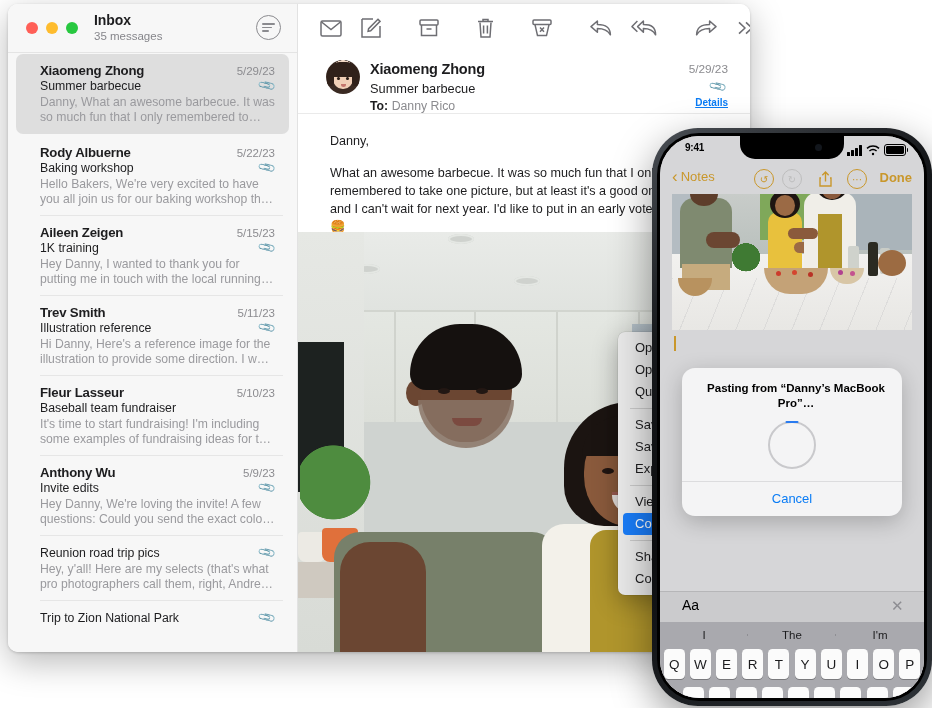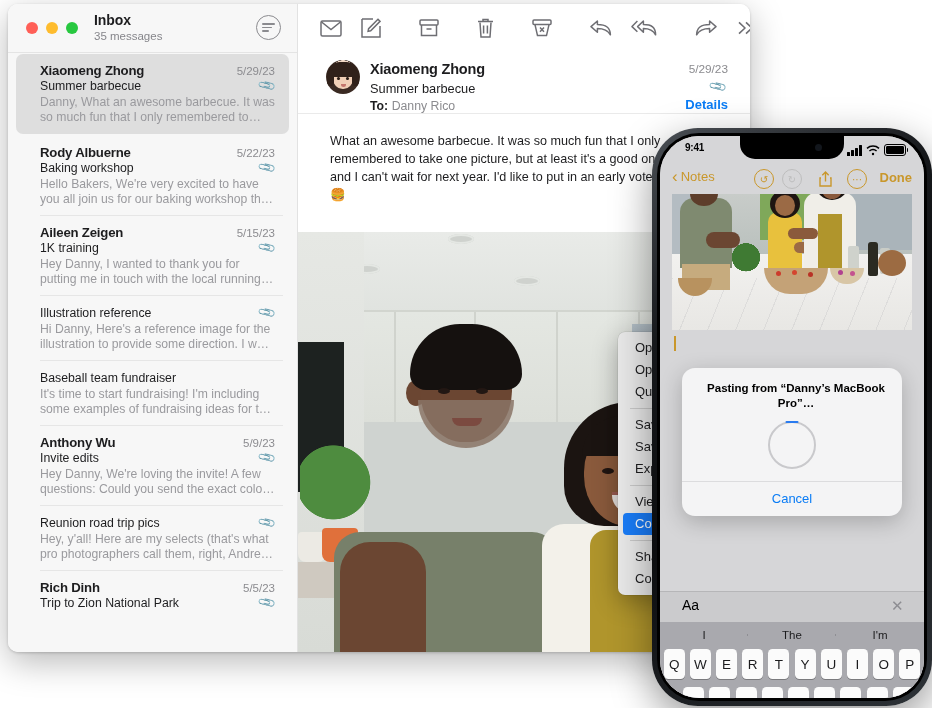--- a/index.html
+++ b/index.html
@@ -56,21 +56,21 @@
   #avatar .hr{position:absolute;right:1px;top:10px;width:7px;height:16px;border-radius:6px;background:#30211a;}
   #avatar .e1,#avatar .e2{position:absolute;top:17px;width:3px;height:3.4px;border-radius:50%;background:#2a1d17;}
   #avatar .e1{left:11px;}#avatar .e2{left:20px;}
   #avatar .mo{position:absolute;left:15px;top:24px;width:5px;height:3px;border-radius:0 0 5px 5px;background:#c4766d;}
   #sender{position:absolute;left:72px;top:9px;font-size:14.5px;font-weight:bold;color:#1d1d1f;letter-spacing:-.2px;}
   #subject{position:absolute;left:72px;top:29px;font-size:12.8px;color:#1d1d1f;}
   #to-line{position:absolute;left:72px;top:47px;font-size:12.3px;color:#8b8b8f;}
   #to-line b{color:#1d1d1f;font-weight:bold;}
   #hdr-date{position:absolute;right:22px;top:10px;font-size:11.8px;color:#8b8b8f;}
   #hdr-clip{position:absolute;right:24px;top:28px;font-size:12px;color:#b0b0b4;transform:rotate(-35deg);}
-  #details{position:absolute;right:22px;top:45px;font-size:13px;color:#0a7cf5;font-weight:bold;}
+  #details{position:absolute;right:22px;top:45px;font-size:10px;color:#0a7cf5;font-weight:bold;text-decoration:underline;}
   #body{padding:18px 22px 0 32px;font-size:12.6px;color:#1d1d1f;line-height:18px;}
   #body p{margin:0 0 14px 0;}
 
   
   #photo{position:absolute;left:0;right:0;top:228px;bottom:0;overflow:hidden;background:#cfd3d0;}
   .ph{position:absolute;}
   #ceil{left:0;right:0;top:0;height:92px;background:linear-gradient(#e9ebe8,#dfe2de);}
   .can-light{position:absolute;width:26px;height:10px;border-radius:50%;background:#cfd2ce;box-shadow:inset 0 0 0 2px #e4e7e3;}
   #cab{left:0;right:0;top:78px;height:110px;background:linear-gradient(#e4e7e2,#dcdfd9);border-top:2px solid #d2d5cf;}
   .cabline{position:absolute;top:0;bottom:0;width:1.5px;background:#d0d3cd;}
@@ -241,28 +241,36 @@
             <span class="msg-date">5/15/23</span>
           </div>
           <div class="msg-mid">
             <span class="msg-subj">1K training</span>
             <span class="clip">📎</span>
           </div>
           <div class="msg-prev">Hey Danny, I wanted to thank you for putting me in touch with the local running club. As you ca…</div>
           <span class="sep"></span>
         </div>
         <div class="msg">
+          <div class="msg-top">
+            <span class="msg-from">Trev Smith</span>
+            <span class="msg-date">5/11/23</span>
+          </div>
           <div class="msg-mid">
             <span class="msg-subj">Illustration reference</span>
             <span class="clip">📎</span>
           </div>
           <div class="msg-prev">Hi Danny, Here's a reference image for the illustration to provide some direction. I want th…</div>
           <span class="sep"></span>
         </div>
         <div class="msg">
+          <div class="msg-top">
+            <span class="msg-from">Fleur Lasseur</span>
+            <span class="msg-date">5/10/23</span>
+          </div>
           <div class="msg-mid">
             <span class="msg-subj">Baseball team fundraiser</span>
             <span class="clip"></span>
           </div>
           <div class="msg-prev">It's time to start fundraising! I'm including some examples of fundraising ideas for this year. Let…</div>
           <span class="sep"></span>
         </div>
         <div class="msg">
           <div class="msg-top">
             <span class="msg-from">Anthony Wu</span>
@@ -277,24 +285,20 @@
         </div>
         <div class="msg">
           <div class="msg-mid">
             <span class="msg-subj">Reunion road trip pics</span>
             <span class="clip">📎</span>
           </div>
           <div class="msg-prev">Hey, y'all! Here are my selects (that's what pro photographers call them, right, Andre? 😜) fro…</div>
           <span class="sep"></span>
         </div>
         <div class="msg">
-          <div class="msg-top">
-            <span class="msg-from">Rich Dinh</span>
-            <span class="msg-date">5/5/23</span>
-          </div>
           <div class="msg-mid">
             <span class="msg-subj">Trip to Zion National Park</span>
             <span class="clip">📎</span>
           </div>
         </div>
       </div>
   </div>
 
   <div id="reader">
     <div id="toolbar">
@@ -375,20 +379,21 @@
       <div id="to-line">
         <b>To:</b>
         <span>Danny Rico</span>
       </div>
       <div id="hdr-date">5/29/23</div>
       <div id="hdr-clip">📎</div>
       <div id="details">Details</div>
     </div>
 
     <div id="body">
+      <p>Danny,</p>
       <p>What an awesome barbecue. It was so much fun that I only remembered to take one picture, but at least it's a good one! The family and I can't wait for next year. I'd like to put in an early vote for burgers. 🍔</p>
     </div>
 
     <div id="photo">
       <div class="ph" id="ceil">
         <span class="can-light" style="left:56px;top:32px;"></span>
         <span class="can-light" style="left:216px;top:44px;"></span>
         <span class="can-light" style="left:150px;top:2px;"></span>
       </div>
       <div class="ph" id="cab">

